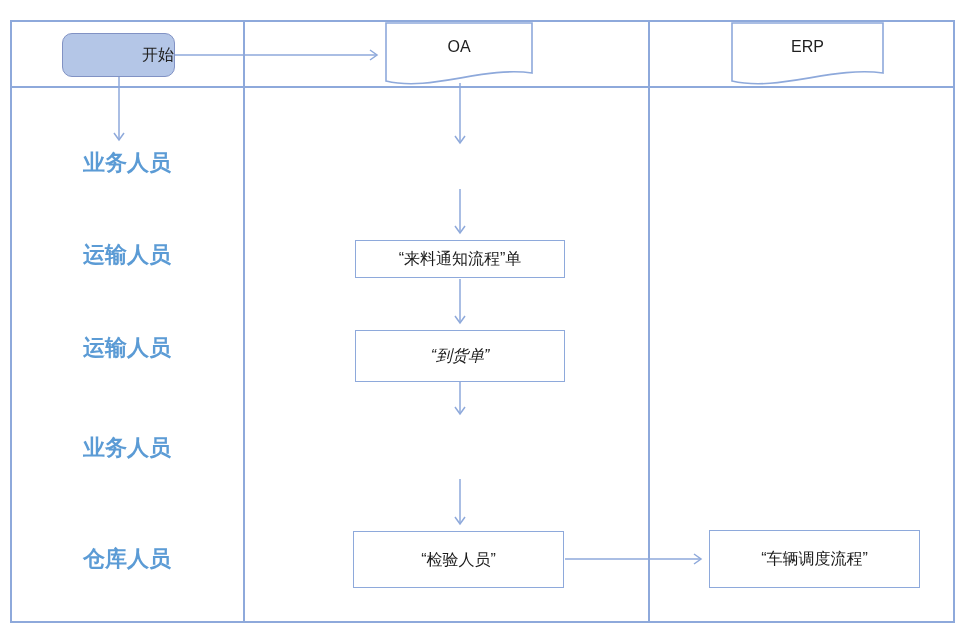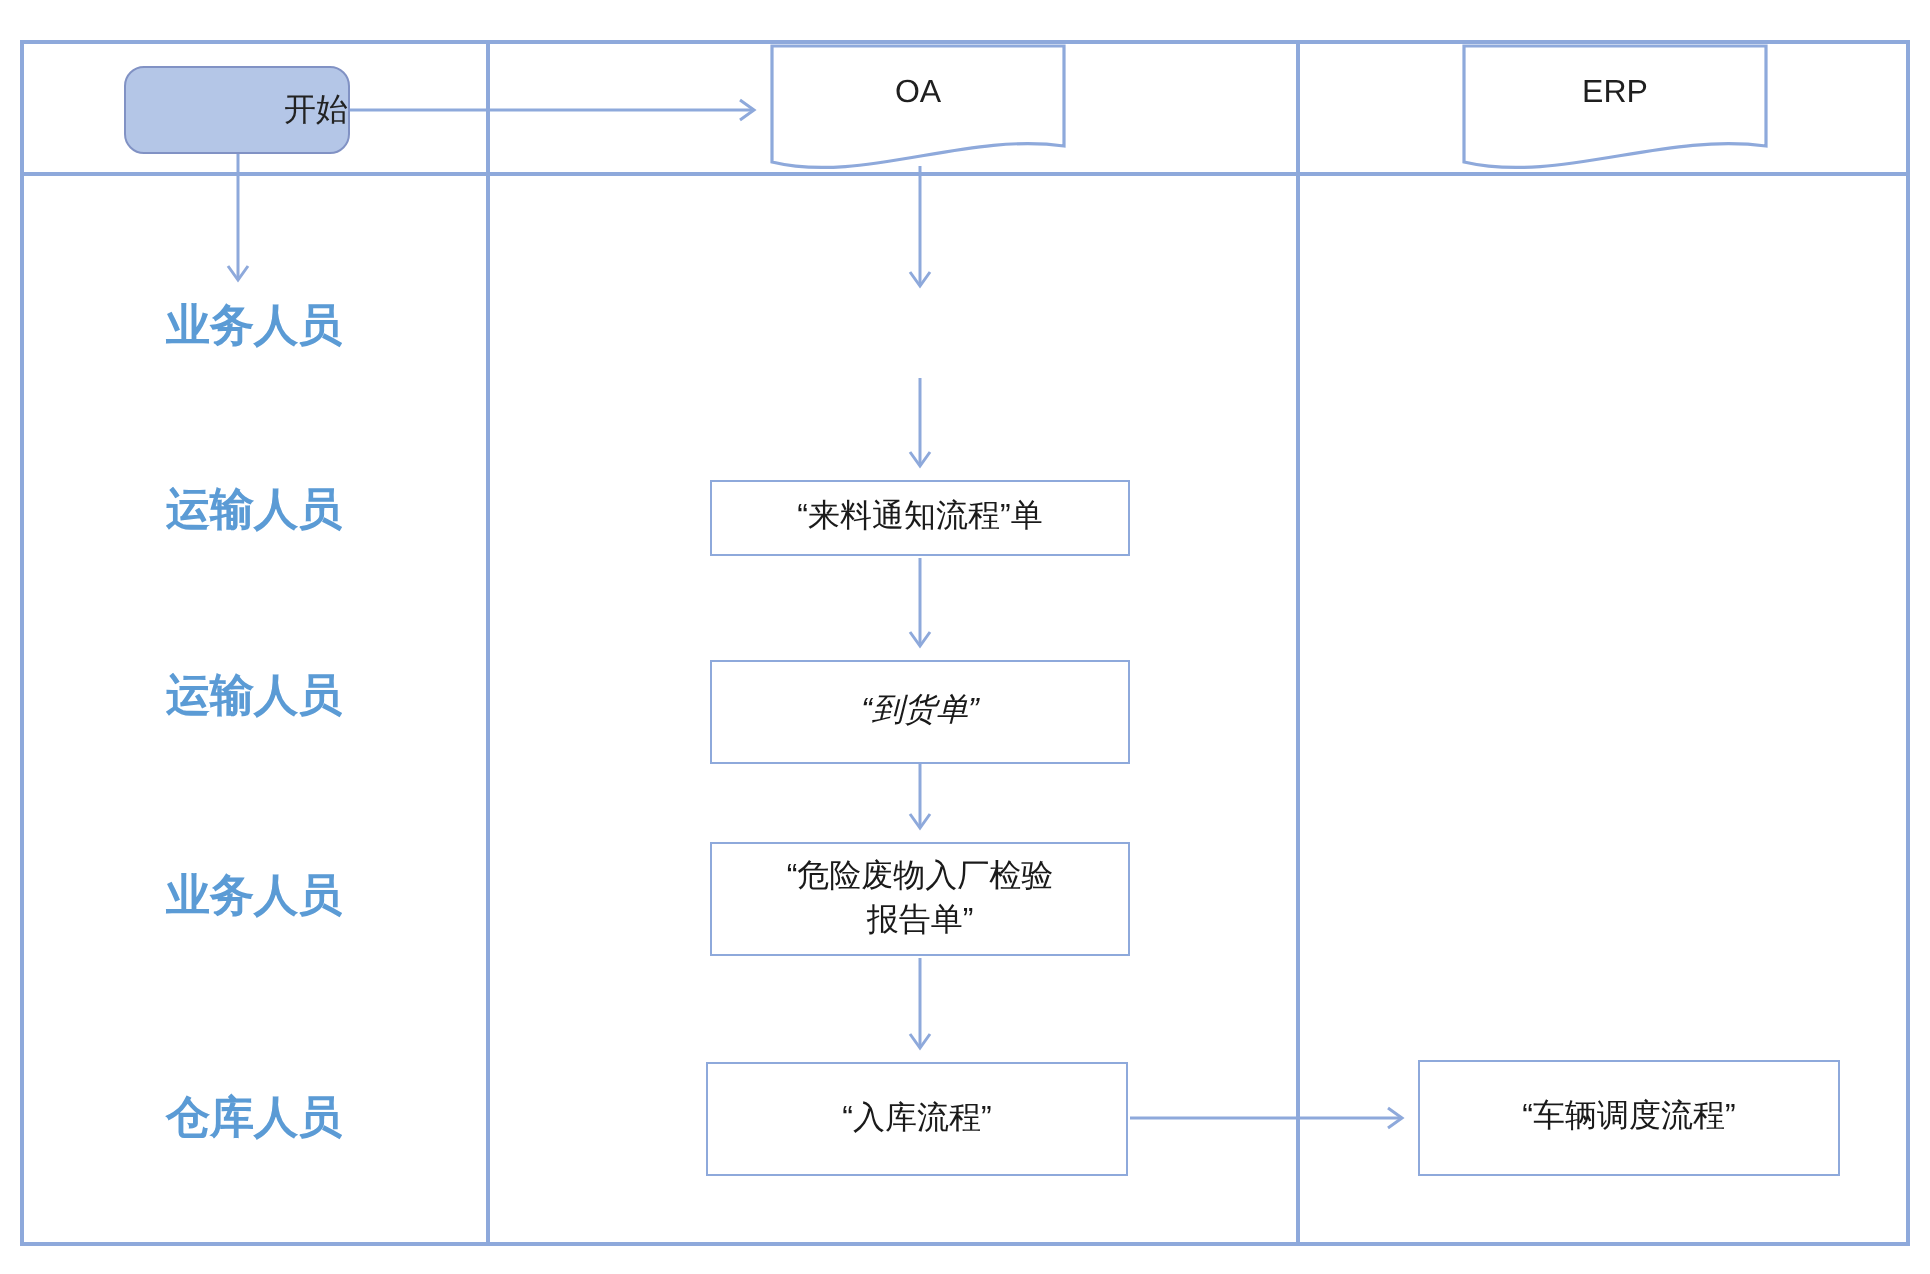--- a/index.html
+++ b/index.html
@@ -143,19 +143,17 @@
   </div>
 
   <div class="role" style="top:150px;">业务人员</div>
   <div class="role" style="top:242px;">运输人员</div>
   <div class="role" style="top:335px;">运输人员</div>
   <div class="role" style="top:435px;">业务人员</div>
   <div class="role" style="top:546px;">仓库人员</div>
 
   <div class="node" style="left:355px; top:240px; width:210px; height:38px;">“来料通知流程”单</div>
   <div class="node" style="left:355px; top:330px; width:210px; height:52px;font-style:italic;">“到货单”</div>
-  <div class="node" style="left:355px; top:421px; width:210px; height:57px;">“危险废物入厂检验
-报告单”</div>
-  <div class="node" style="left:353px; top:531px; width:211px; height:57px;">“入库流程”</div>
+  <div class="node" style="left:353px; top:531px; width:211px; height:57px;">“检验人员”</div>
 
   <div class="node" style="left:709px; top:530px; width:211px; height:58px;">“车辆调度流程”</div>
 
 </div>
 
 </body></html>

